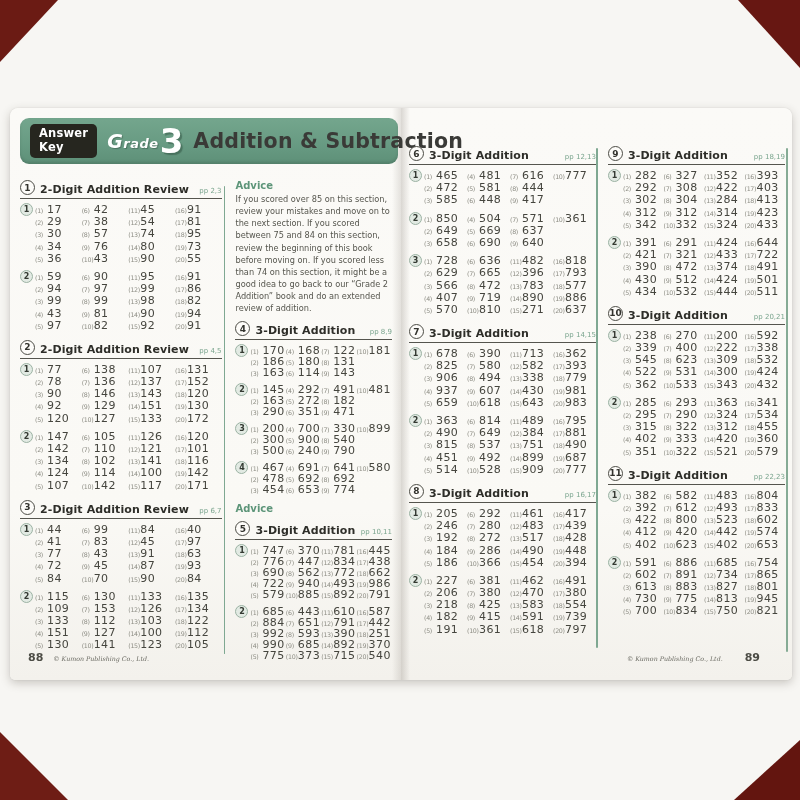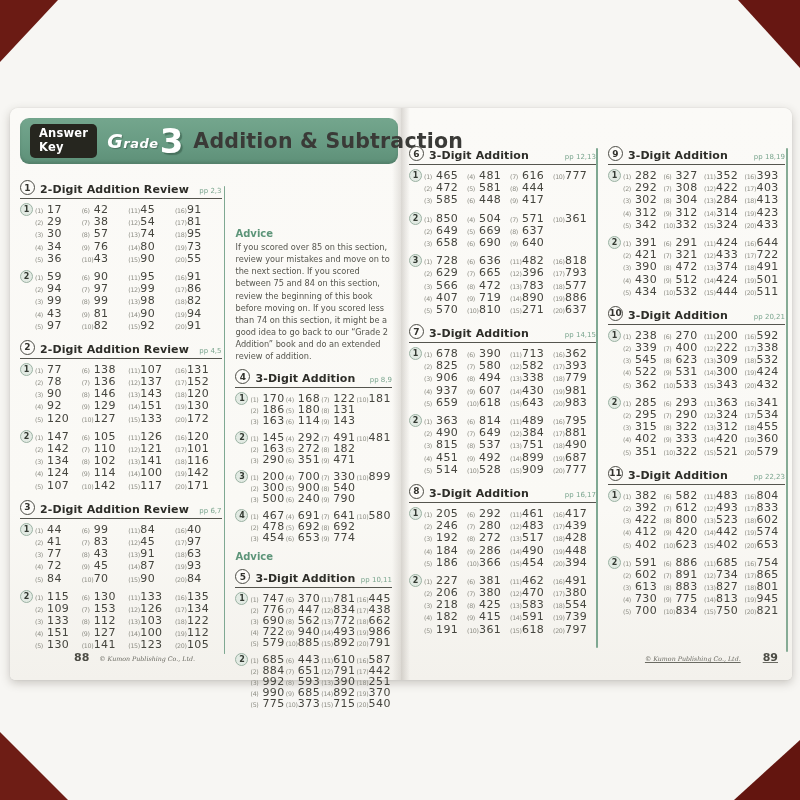--- a/index.html
+++ b/index.html
@@ -46,21 +46,21 @@
   .grade-word { font-style:italic; font-weight:bold; font-size:13px; letter-spacing:.5px; text-shadow:1px 1px 1px rgba(0,0,0,.25); }
   .grade-word::first-letter { font-size:19px; }
   .grade-num  { font-size:34px; font-weight:bold; line-height:1; margin-left:1px; text-shadow:2px 2px 1px rgba(40,70,55,.45); }
   .banner-title { font-size:20.5px; font-weight:bold; color:#3a3a37; letter-spacing:.2px; white-space:nowrap; }
 
   
   .cols-left  { position:absolute; left:10px; top:72px; width:372px; display:flex; }
   .cols-right { position:absolute; left:8px;  top:38px; width:376px; display:flex; }
   .col { position:relative; }
   .col1 { width:206px; }
-  .col2 { width:160px; margin-left:10px;margin-top:48px; }
+  .col2 { width:160px; margin-left:10px; }
   .col3 { width:188px; }
   .col4 { width:178px; margin-left:8px; }
   .vdiv { width:2px; background:#7fa892; border-radius:1px; }
   .vdiv.d1 { margin:6px 0 0 2px; height:468px; }
   .vdiv.d2 { margin:2px 2px 0 0; height:500px; }
   .edge-green { position:absolute; right:4px; top:40px; height:504px; width:2px; background:#86ab95; border-radius:1px; }
 
   
   .section { margin-bottom:9px; }
   .sec-head { display:flex; align-items:flex-end; border-bottom:1.6px solid #55554e; padding-bottom:2px; margin-bottom:4px; }
@@ -84,23 +84,23 @@
   .col2 .cell { height:11px; }
   .lbl { font-size:6.3px; color:#8d8d84; width:12px; flex:0 0 auto; letter-spacing:-.3px; }
   .val { font-size:11px; color:#45453e; letter-spacing:.4px; }
 
   
   .advice { margin-bottom:7px; }
   .advice h4 { font-size:10px; color:#5d9579; font-weight:bold; margin-bottom:2px; }
   .advice p { font-size:8.2px; line-height:1.48; color:#55554d; text-align:left; }
 
   
-  .footer { position:absolute; bottom:16px; font-size:6.3px; color:#6a6a62; font-family:"DejaVu Serif","Liberation Serif",serif; font-style:italic;margin-left:46px; }
+  .footer { position:absolute; bottom:16px; font-size:6.3px; color:#6a6a62; font-family:"DejaVu Serif","Liberation Serif",serif; font-style:italic; }
   .footer.fl { left:18px;  display:flex; align-items:baseline; gap:10px; }
-  .footer.fr { right:14px; display:flex; align-items:baseline; gap:22px;text-decoration:underline; }
+  .footer.fr { right:32px; display:flex; align-items:baseline; gap:22px; }
   .pageno { font-size:11px; font-weight:bold; color:#4c4c45; font-style:normal; font-family:"DejaVu Sans","Liberation Sans",sans-serif; }
 </style>
 </head>
 <body>
 
 <div class="corner tl"></div>
 <div class="corner tr"></div>
 <div class="corner bl"></div>
 <div class="corner br"></div>
 

